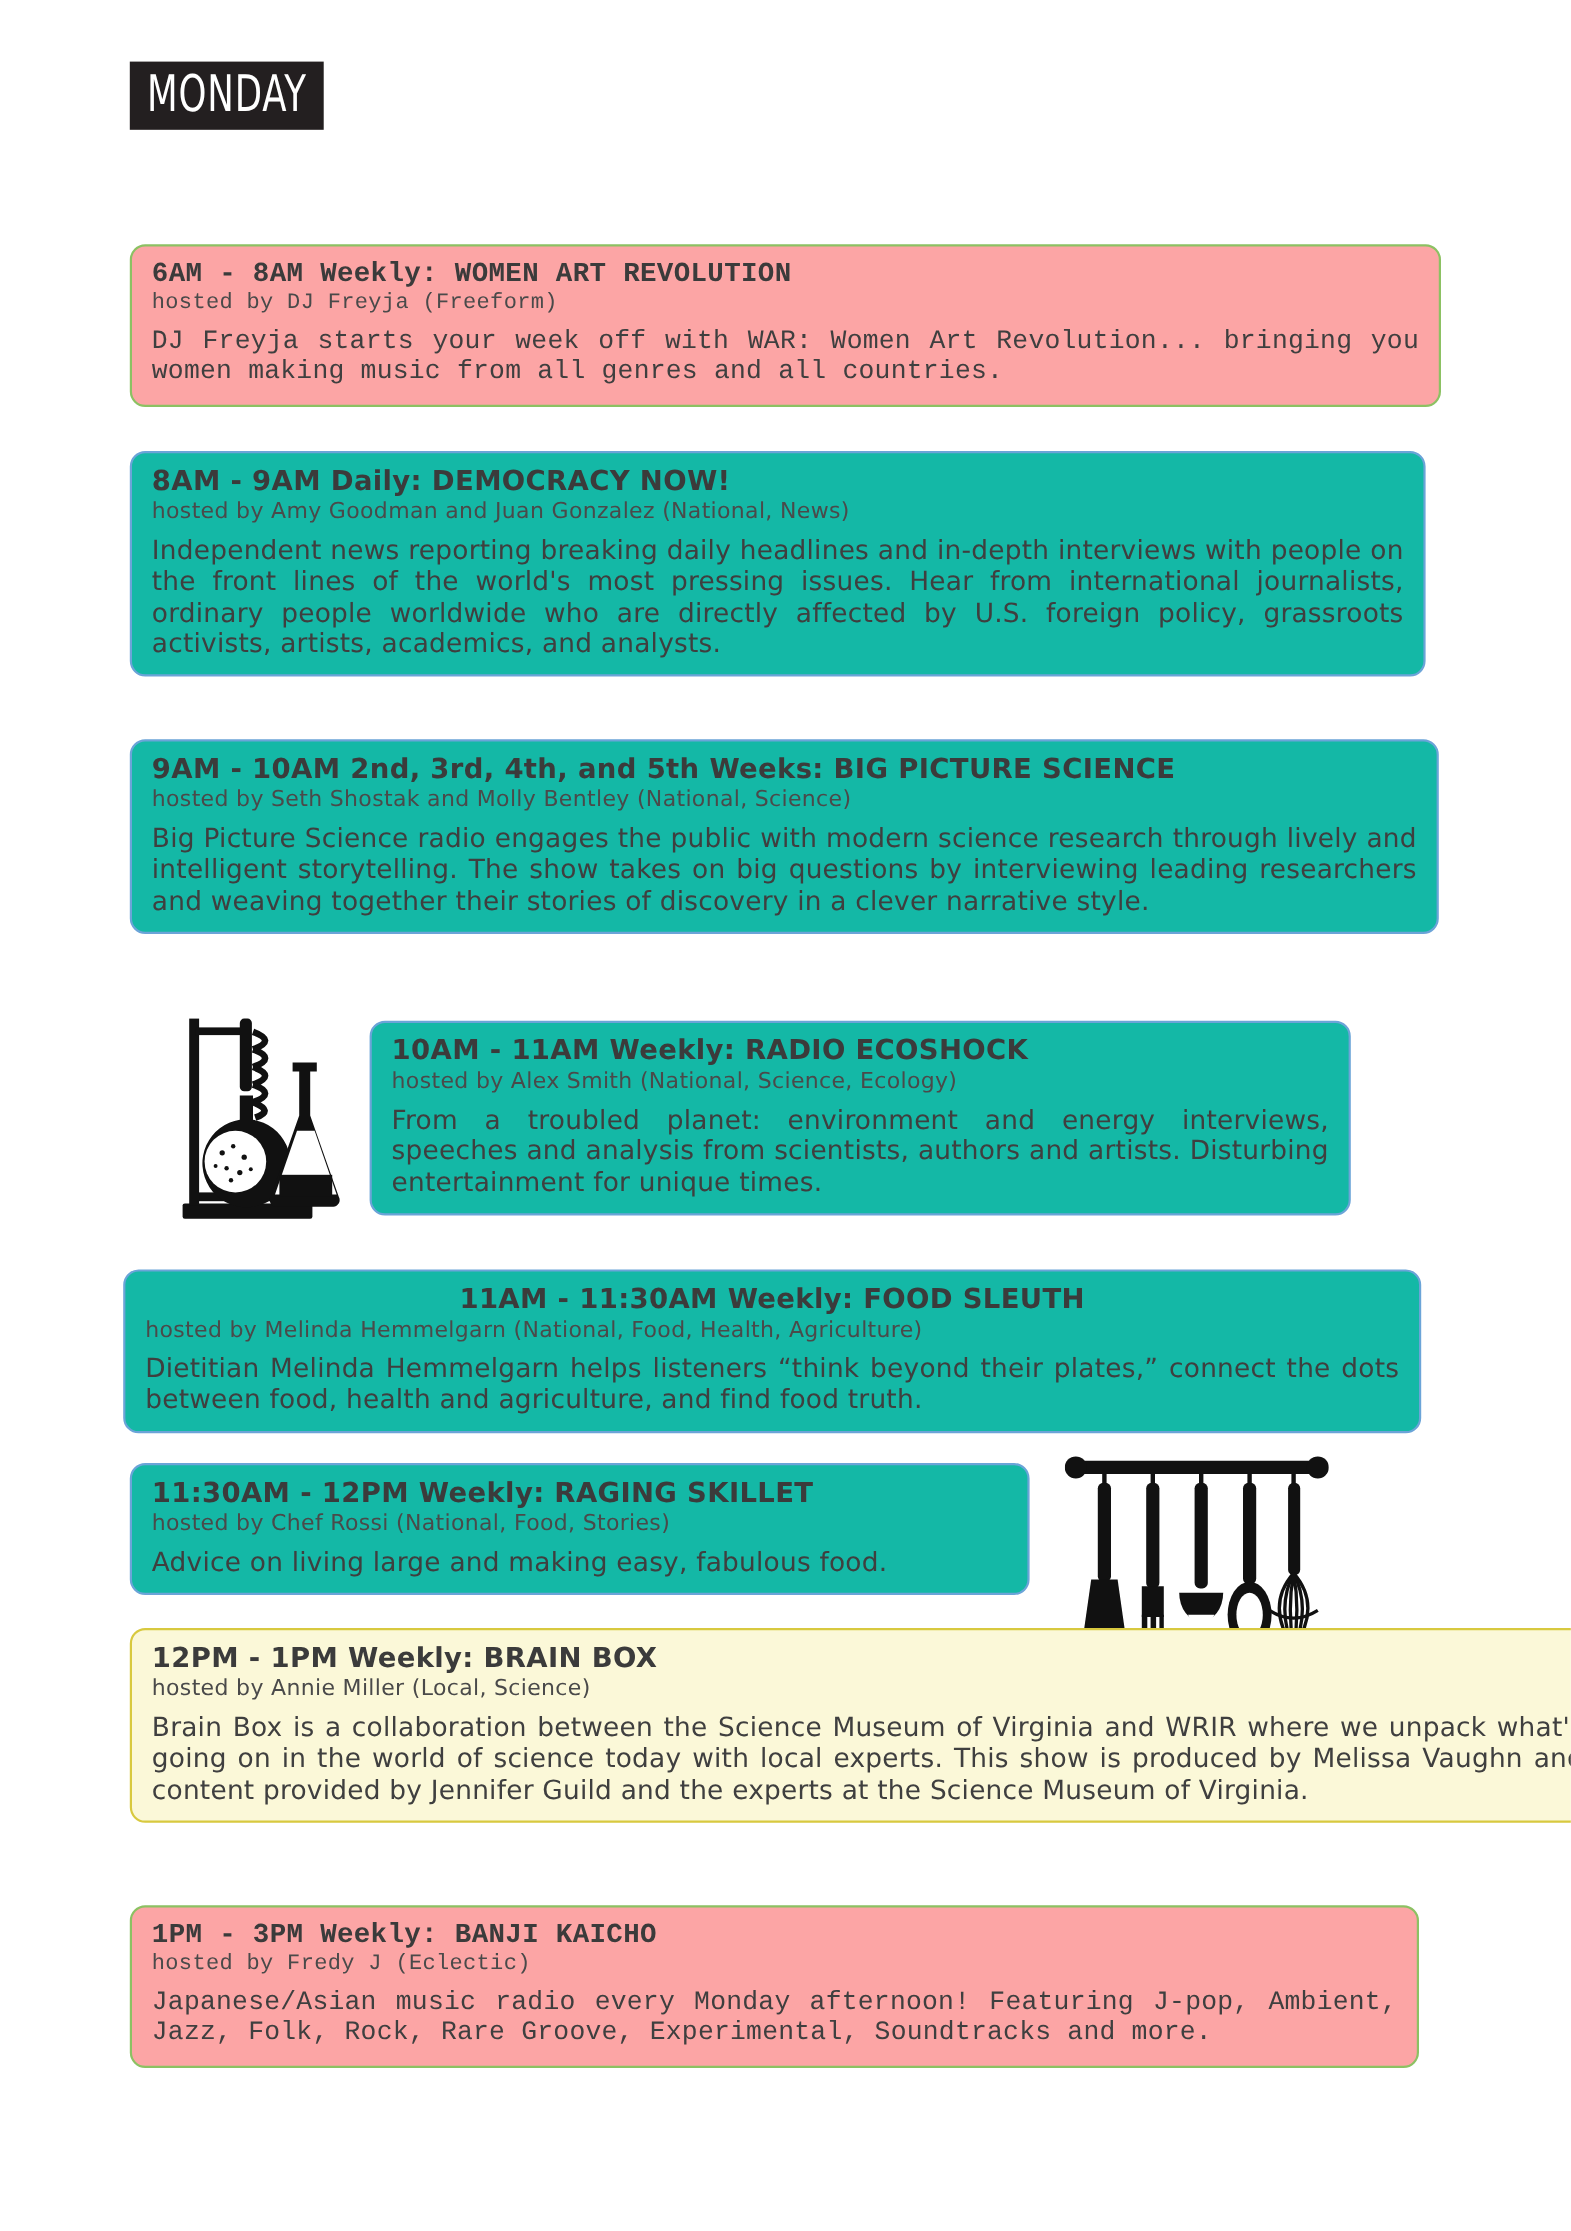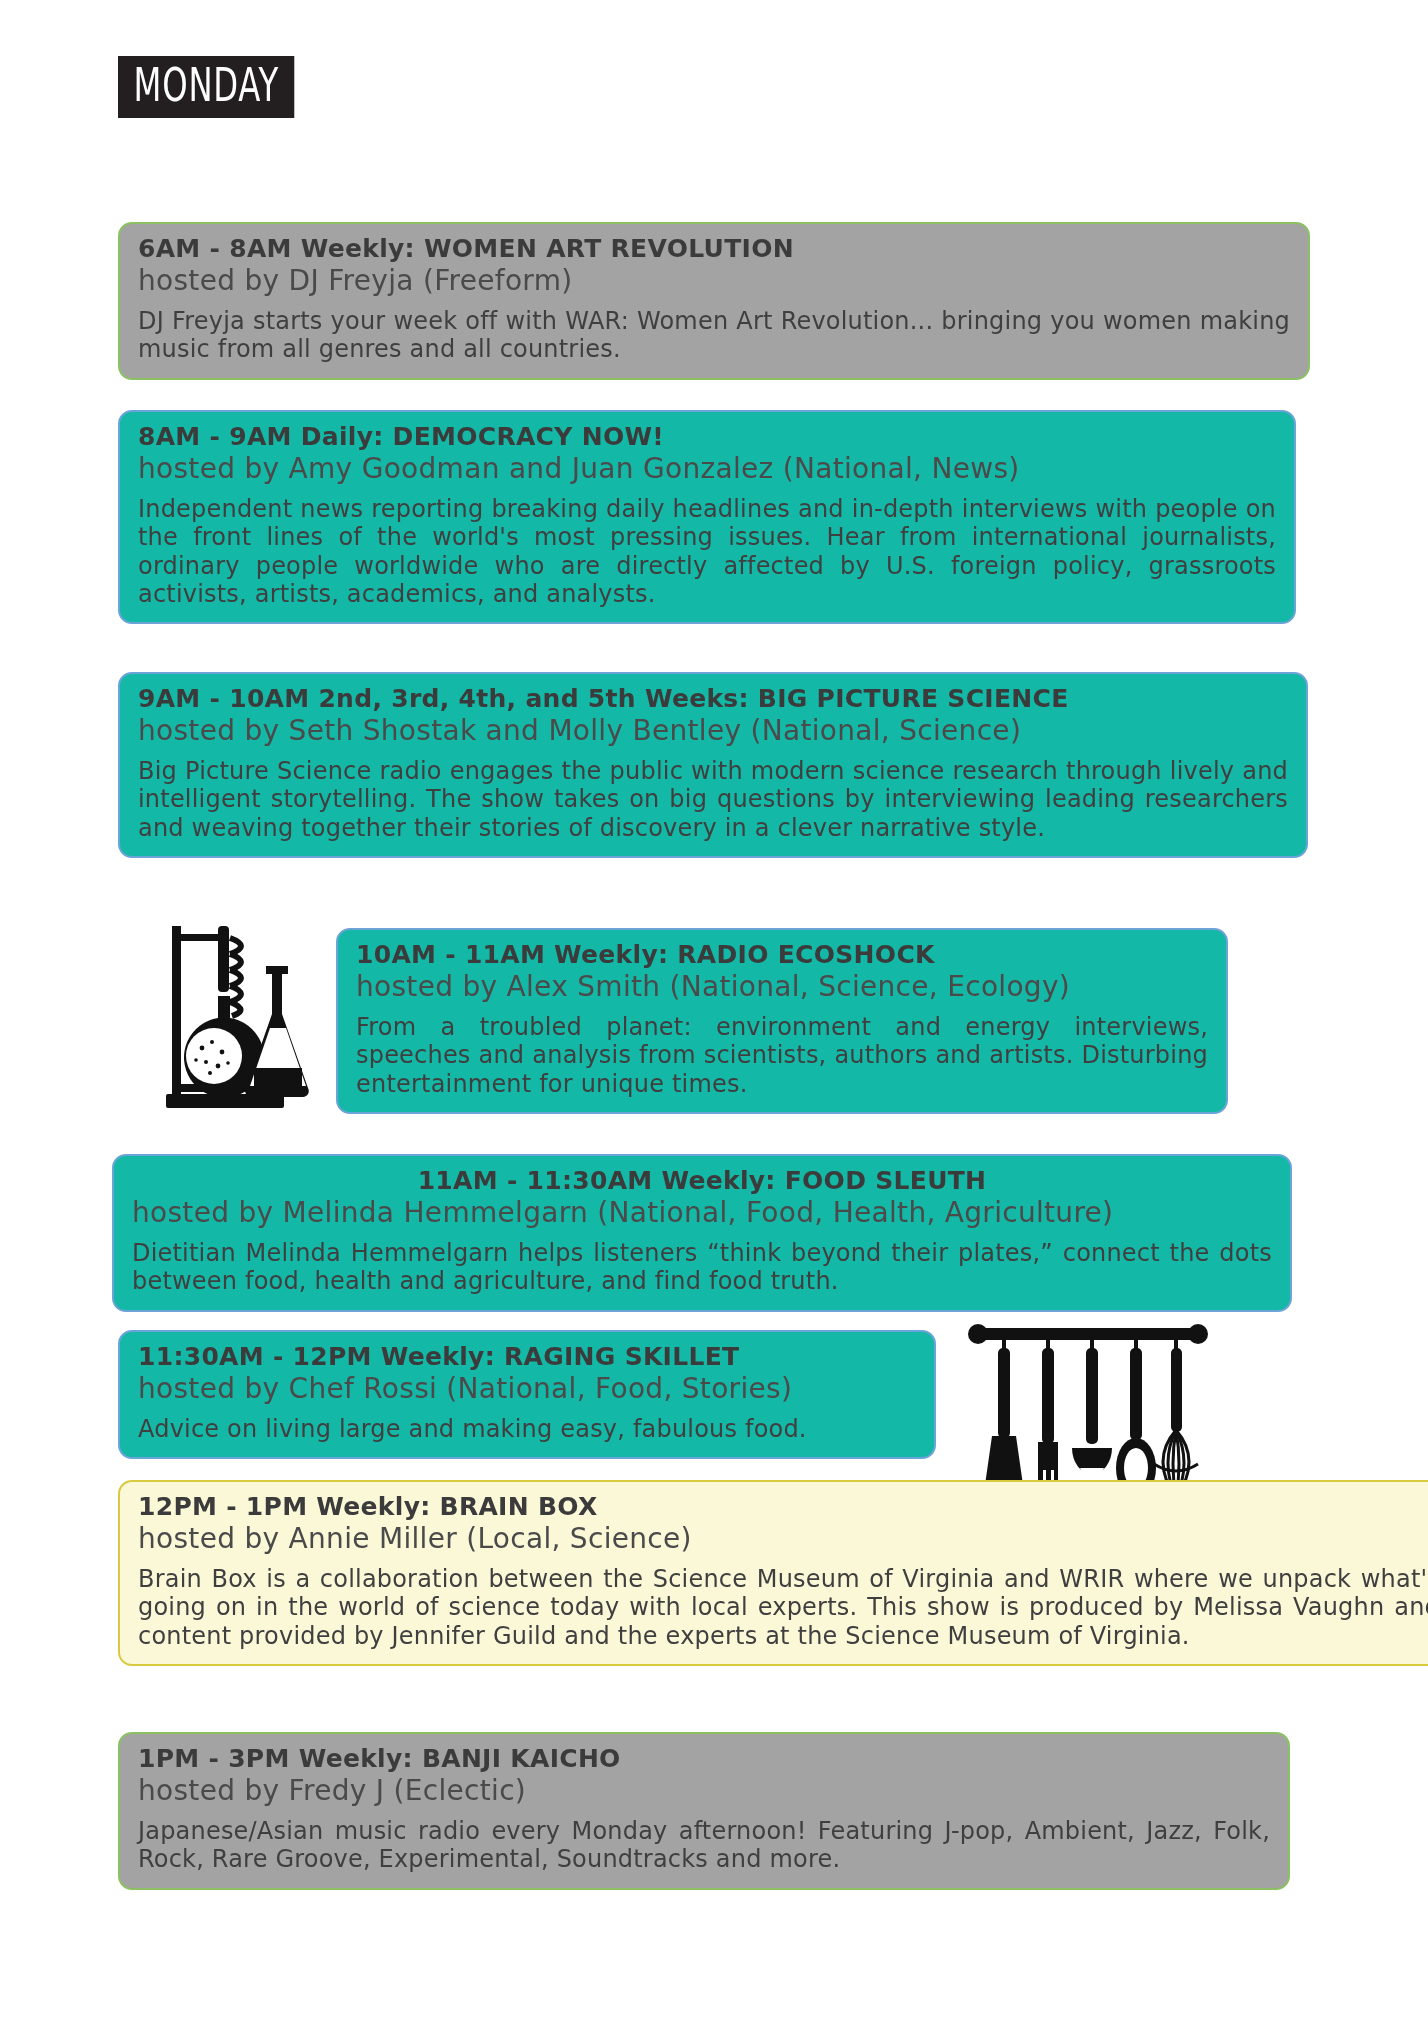--- a/index.html
+++ b/index.html
@@ -61,35 +61,35 @@
   .show .title-line {
     font-size: 25px;
     letter-spacing: 0.3px;
     color: #3b3b3b;
     margin-bottom: 1px;
     white-space: nowrap;
   }
   .show .title-line .time { font-weight: bold; }
   .show .title-line .name { font-weight: bold; }
   .show .host-line {
-    font-size: 28px;
+    font-size: 20px;
     color: #4a4a4a;
     letter-spacing: 0.3px;
     margin-bottom: 10px;
   }
   .show .desc {
     font-size: 24px;
     line-height: 1.18;
     color: #3f3f3f;
     text-align: justify;
     letter-spacing: 0.2px;
   }
   .show .desc.center-ind { text-align: justify; }
 
-  .green  { background: #a3a3a3; border-color: #8cc163; }
+  .green  { background: #fca5a5; border-color: #8cc163; font-family: Liberation Mono, monospace; }
   .blue   { background: #14b8a6; border-color: #6ba4d8; }
   .yellow { background: #fbf8d8; border-color: #d8c93f; }
 
   
   #show-war       { left: 118px; top: 222px;  width: 1192px; }
   #show-dn        { left: 118px; top: 410px;  width: 1178px; }
   #show-bps       { left: 118px; top: 672px;  width: 1190px; }
   #show-ecoshock  { left: 336px; top: 928px;  width: 892px;  }
   #show-foodsleuth{ left: 112px; top: 1154px; width: 1180px; }
   #show-skillet   { left: 118px; top: 1330px; width: 818px;  }

